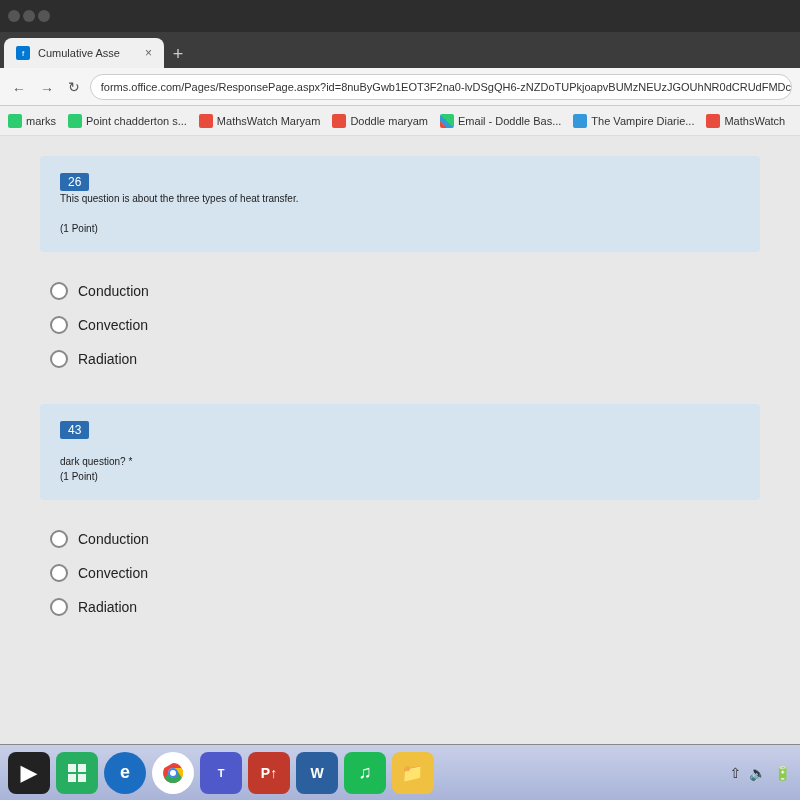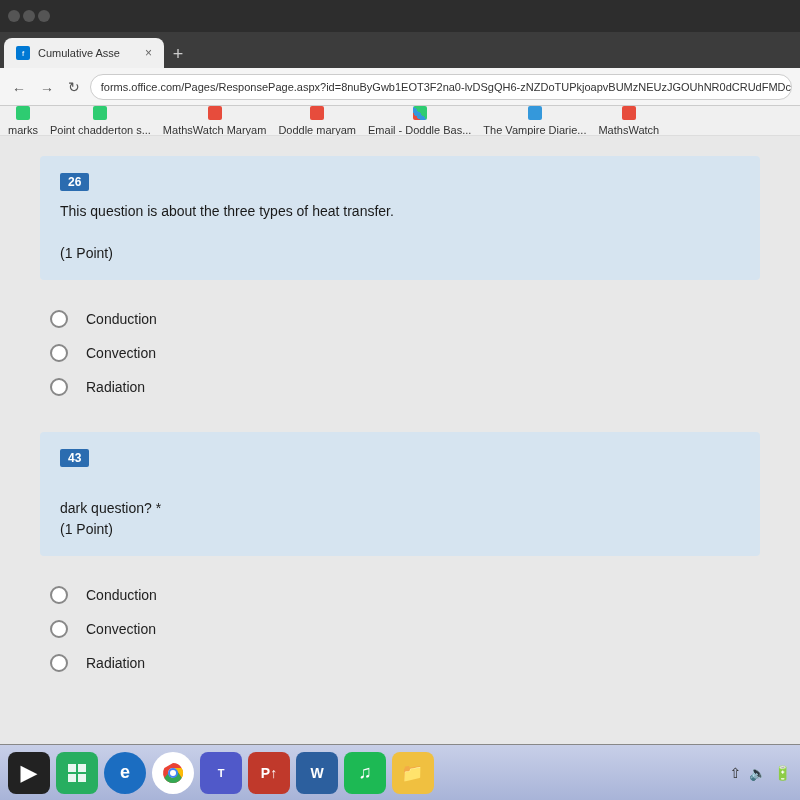--- a/index.html
+++ b/index.html
@@ -133,21 +133,20 @@
     }
 
     .bookmark-item {
       font-size: 11px;
       color: #333;
       display: flex;
       align-items: center;
       gap: 4px;
       white-space: nowrap;
       cursor: pointer;
-      flex-direction: column;
     }
 
     .bookmark-icon {
       width: 14px;
       height: 14px;
       border-radius: 2px;
       display: inline-block;
     }
 
     .bm-green { background: #2ecc71; }
@@ -169,28 +168,27 @@
       border-radius: 4px;
       padding: 16px 20px;
       margin-bottom: 20px;
     }
 
     .question-number {
       display: inline-block;
       background: #2b6cb0;
       color: white;
       font-size: 12px;
-      font-weight: bold;
+      font-weight: normal;
       padding: 2px 8px;
-      margin-bottom: 10px;
       border-radius: 2px;
     }
 
     .question-text {
-      font-size: 14px;
+      font-size: 10px;
       color: #1a1a1a;
       line-height: 1.5;
     }
 
     
     .options-container {
       padding: 10px 20px 20px 10px;
     }
 
     .option-row {
@@ -206,21 +204,20 @@
       height: 18px;
       border-radius: 50%;
       border: 2px solid #888;
       background: white;
       flex-shrink: 0;
     }
 
     .option-label {
       font-size: 14px;
       color: #222;
-      margin-left: 8px;
     }
 
     
     .taskbar {
       height: 56px;
       background: linear-gradient(to bottom, #c8cfe8, #a8b4d8);
       display: flex;
       align-items: center;
       padding: 0 8px;
       gap: 6px;

